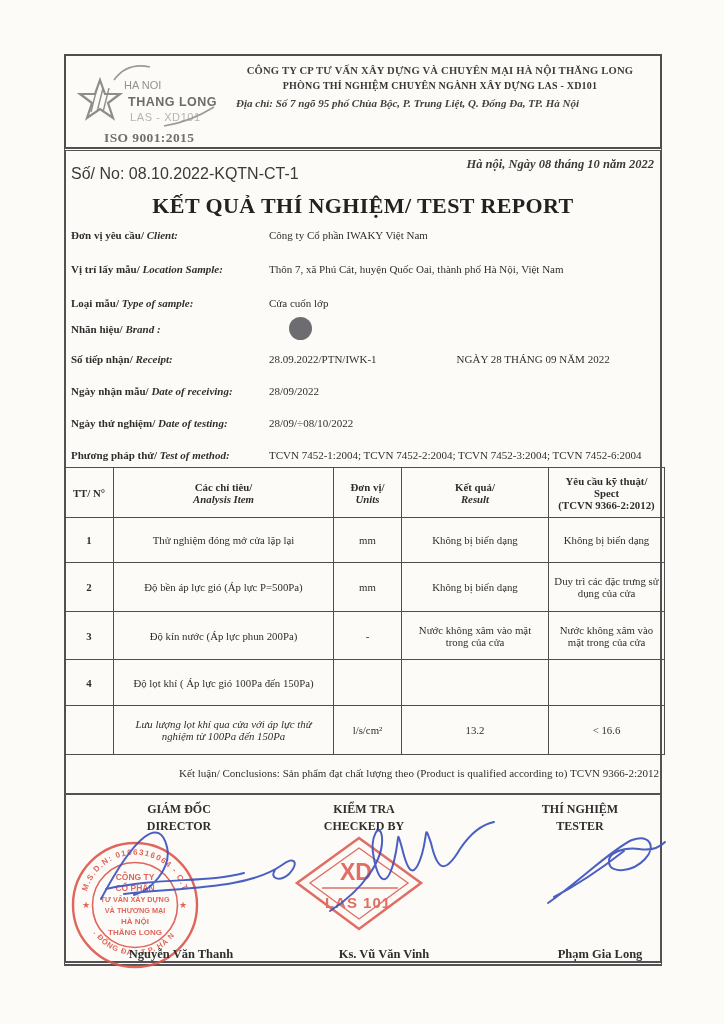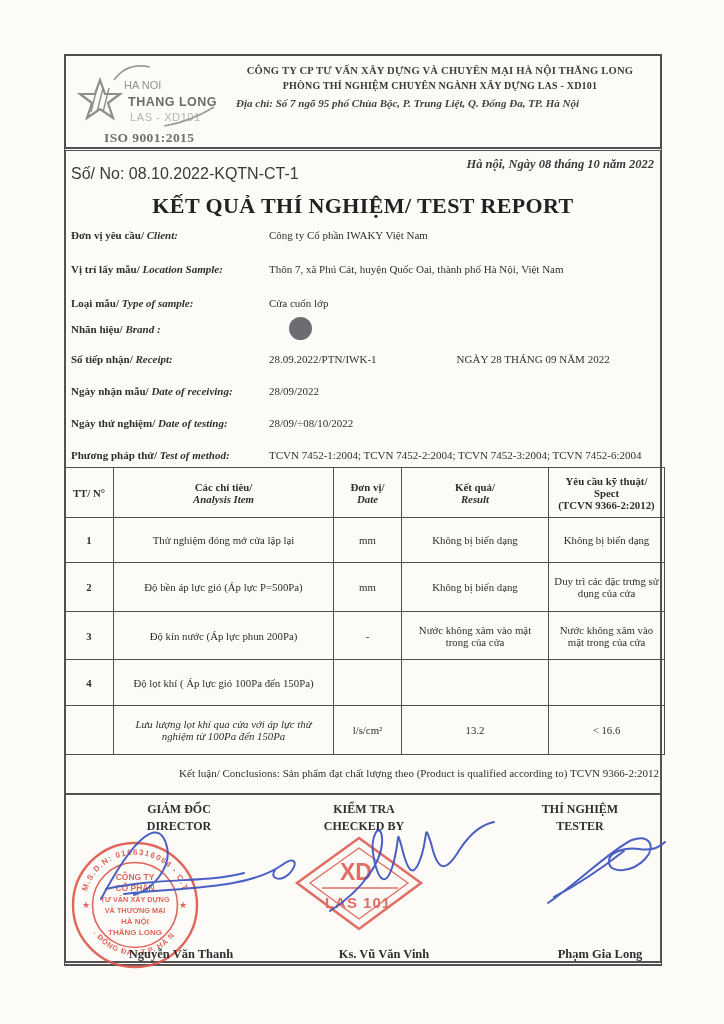--- a/index.html
+++ b/index.html
@@ -132,21 +132,21 @@
           <col style="width:49px">
           <col style="width:220px">
           <col style="width:68px">
           <col style="width:147px">
           <col style="width:116px">
         </colgroup>
       <tbody>
           <tr style="height:50px">
         <th>TT/ N°</th>
         <th><span>Các chỉ tiêu/</span><br><span class="en">Analysis Item</span></th>
-        <th><span>Đơn vị/</span><br><span class="en">Date</span></th>
+        <th><span>Đơn vị/</span><br><span class="en">Units</span></th>
         <th><span>Kết quả/</span><br><span class="en">Result</span></th>
         <th><span>Yêu cầu kỹ thuật/ Spect</span><br><span>(TCVN 9366-2:2012)</span></th>
       </tr>
       <tr style="height:45px">
         <td style="font-weight:bold">1</td>
         <td class="item">Thử nghiệm đóng mở cửa lặp lại</td>
         <td>mm</td>
         <td>Không bị biến dạng</td>
         <td>Không bị biến dạng</td>
       </tr>

